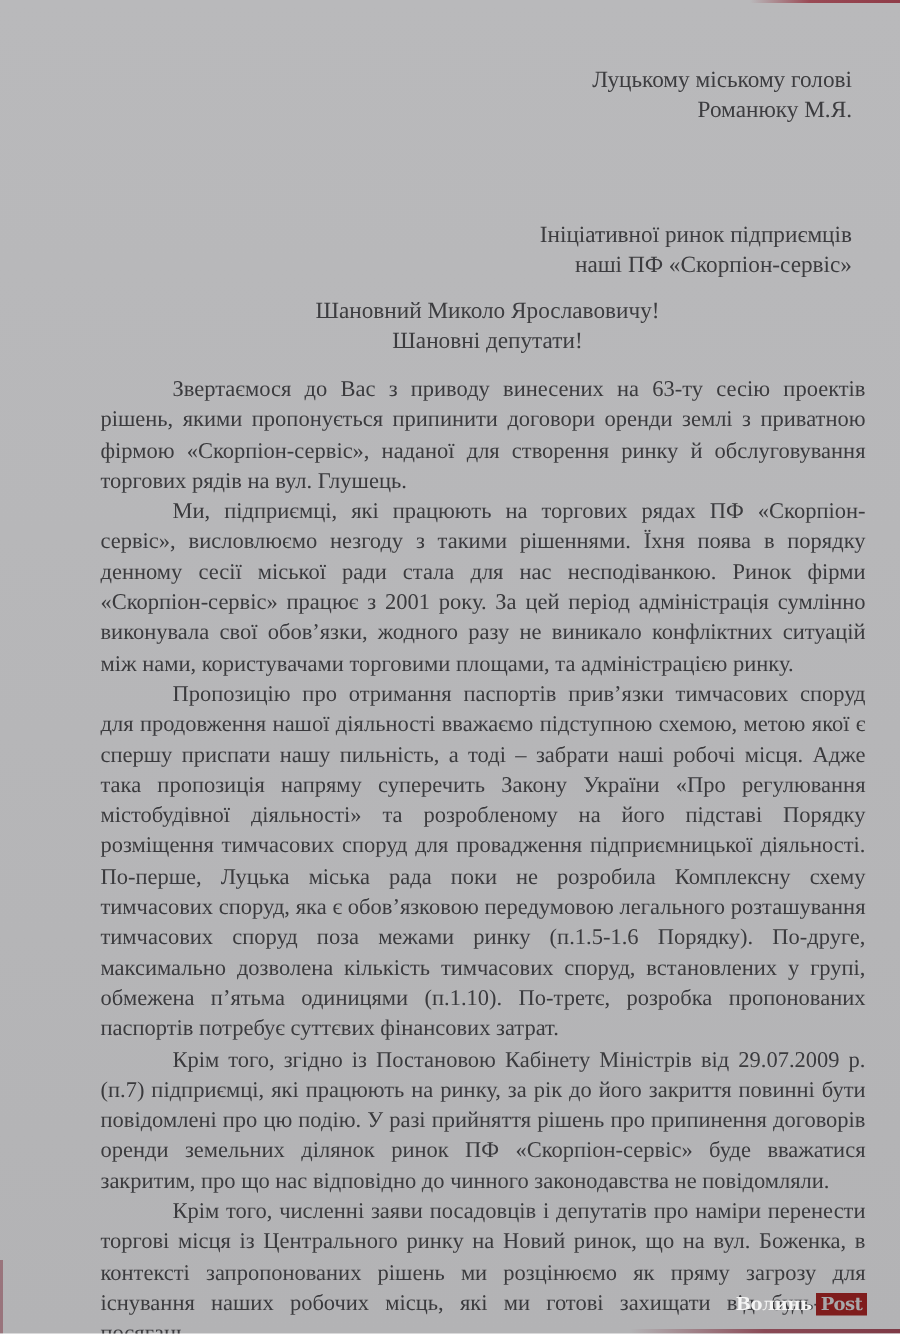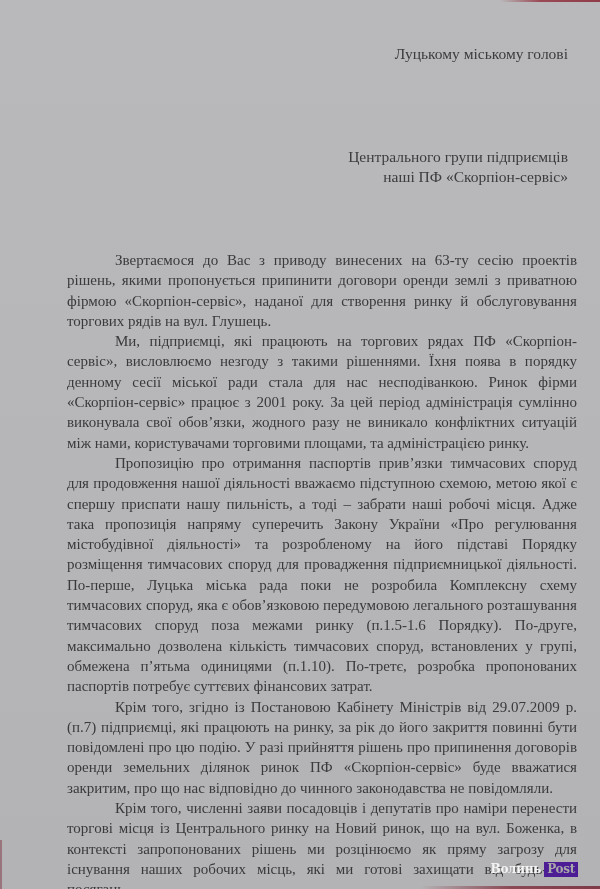--- a/index.html
+++ b/index.html
@@ -83,45 +83,50 @@
       bottom: 12px;
       display: flex;
       align-items: flex-start;
       font-family: "DejaVu Serif", serif;
       font-size: 12px;
       font-weight: bold;
       color: #f4f4f4;
       letter-spacing: -0.3px;
     }
     .wm-post {
-      background: #4c1d95;
+      background: #7f1d1d;
       color: #a8a8aa;
       padding: 0 3px;
       margin-left: 3px;
       line-height: 15px;
     }
   </style>
 </head>
 <body>
 
 <div class="page">
   <div class="red-edge-top"></div>
   <div class="red-edge-bottom"></div>
   <div class="red-edge-left"></div>
 
   <div class="addressee addr1">
     <span class="addr-line">Луцькому міському голові</span>
+    <span class="addr-line">Романюку М.Я.</span>
   </div>
 
 
   <div class="addressee addr3">
-    <span class="addr-line">Центрального групи підприємців</span>
+    <span class="addr-line">Ініціативної ринок підприємців</span>
     <span class="addr-line">наші ПФ «Скорпіон-сервіс»</span>
   </div>
 
+  <div class="greeting">
+    <span>Шановний Миколо Ярославовичу!</span>
+    <span>Шановні депутати!</span>
+  </div>
 
   <div class="body-text">
     <p class="para">Звертаємося до Вас з приводу винесених на 63-ту сесію проектів рішень, якими пропонується припинити договори оренди землі з приватною фірмою «Скорпіон-сервіс», наданої для створення ринку й обслуговування торгових рядів на вул. Глушець.</p>
     <p class="para">Ми, підприємці, які працюють на торгових рядах ПФ «Скорпіон-сервіс», висловлюємо незгоду з такими рішеннями. Їхня поява в порядку денному сесії міської ради стала для нас несподіванкою. Ринок фірми «Скорпіон-сервіс» працює з 2001 року. За цей період адміністрація сумлінно виконувала свої обов’язки, жодного разу не виникало конфліктних ситуацій між нами, користувачами торговими площами, та адміністрацією ринку.</p>
     <p class="para">Пропозицію про отримання паспортів прив’язки тимчасових споруд для продовження нашої діяльності вважаємо підступною схемою, метою якої є спершу приспати нашу пильність, а тоді – забрати наші робочі місця. Адже така пропозиція напряму суперечить Закону України «Про регулювання містобудівної діяльності» та розробленому на його підставі Порядку розміщення тимчасових споруд для провадження підприємницької діяльності. По-перше, Луцька міська рада поки не розробила Комплексну схему тимчасових споруд, яка є обов’язковою передумовою легального розташування тимчасових споруд поза межами ринку (п.1.5-1.6 Порядку). По-друге, максимально дозволена кількість тимчасових споруд, встановлених у групі, обмежена п’ятьма одиницями (п.1.10). По-третє, розробка пропонованих паспортів потребує суттєвих фінансових затрат.</p>
     <p class="para">Крім того, згідно із Постановою Кабінету Міністрів від 29.07.2009 р. (п.7) підприємці, які працюють на ринку, за рік до його закриття повинні бути повідомлені про цю подію. У разі прийняття рішень про припинення договорів оренди земельних ділянок ринок ПФ «Скорпіон-сервіс» буде вважатися закритим, про що нас відповідно до чинного законодавства не повідомляли.</p>
     <p class="para">Крім того, численні заяви посадовців і депутатів про наміри перенести торгові місця із Центрального ринку на Новий ринок, що на вул. Боженка, в контексті запропонованих рішень ми розцінюємо як пряму загрозу для існування наших робочих місць, які ми готові захищати від будь-яких посягань.</p>
 
   </div>
 

